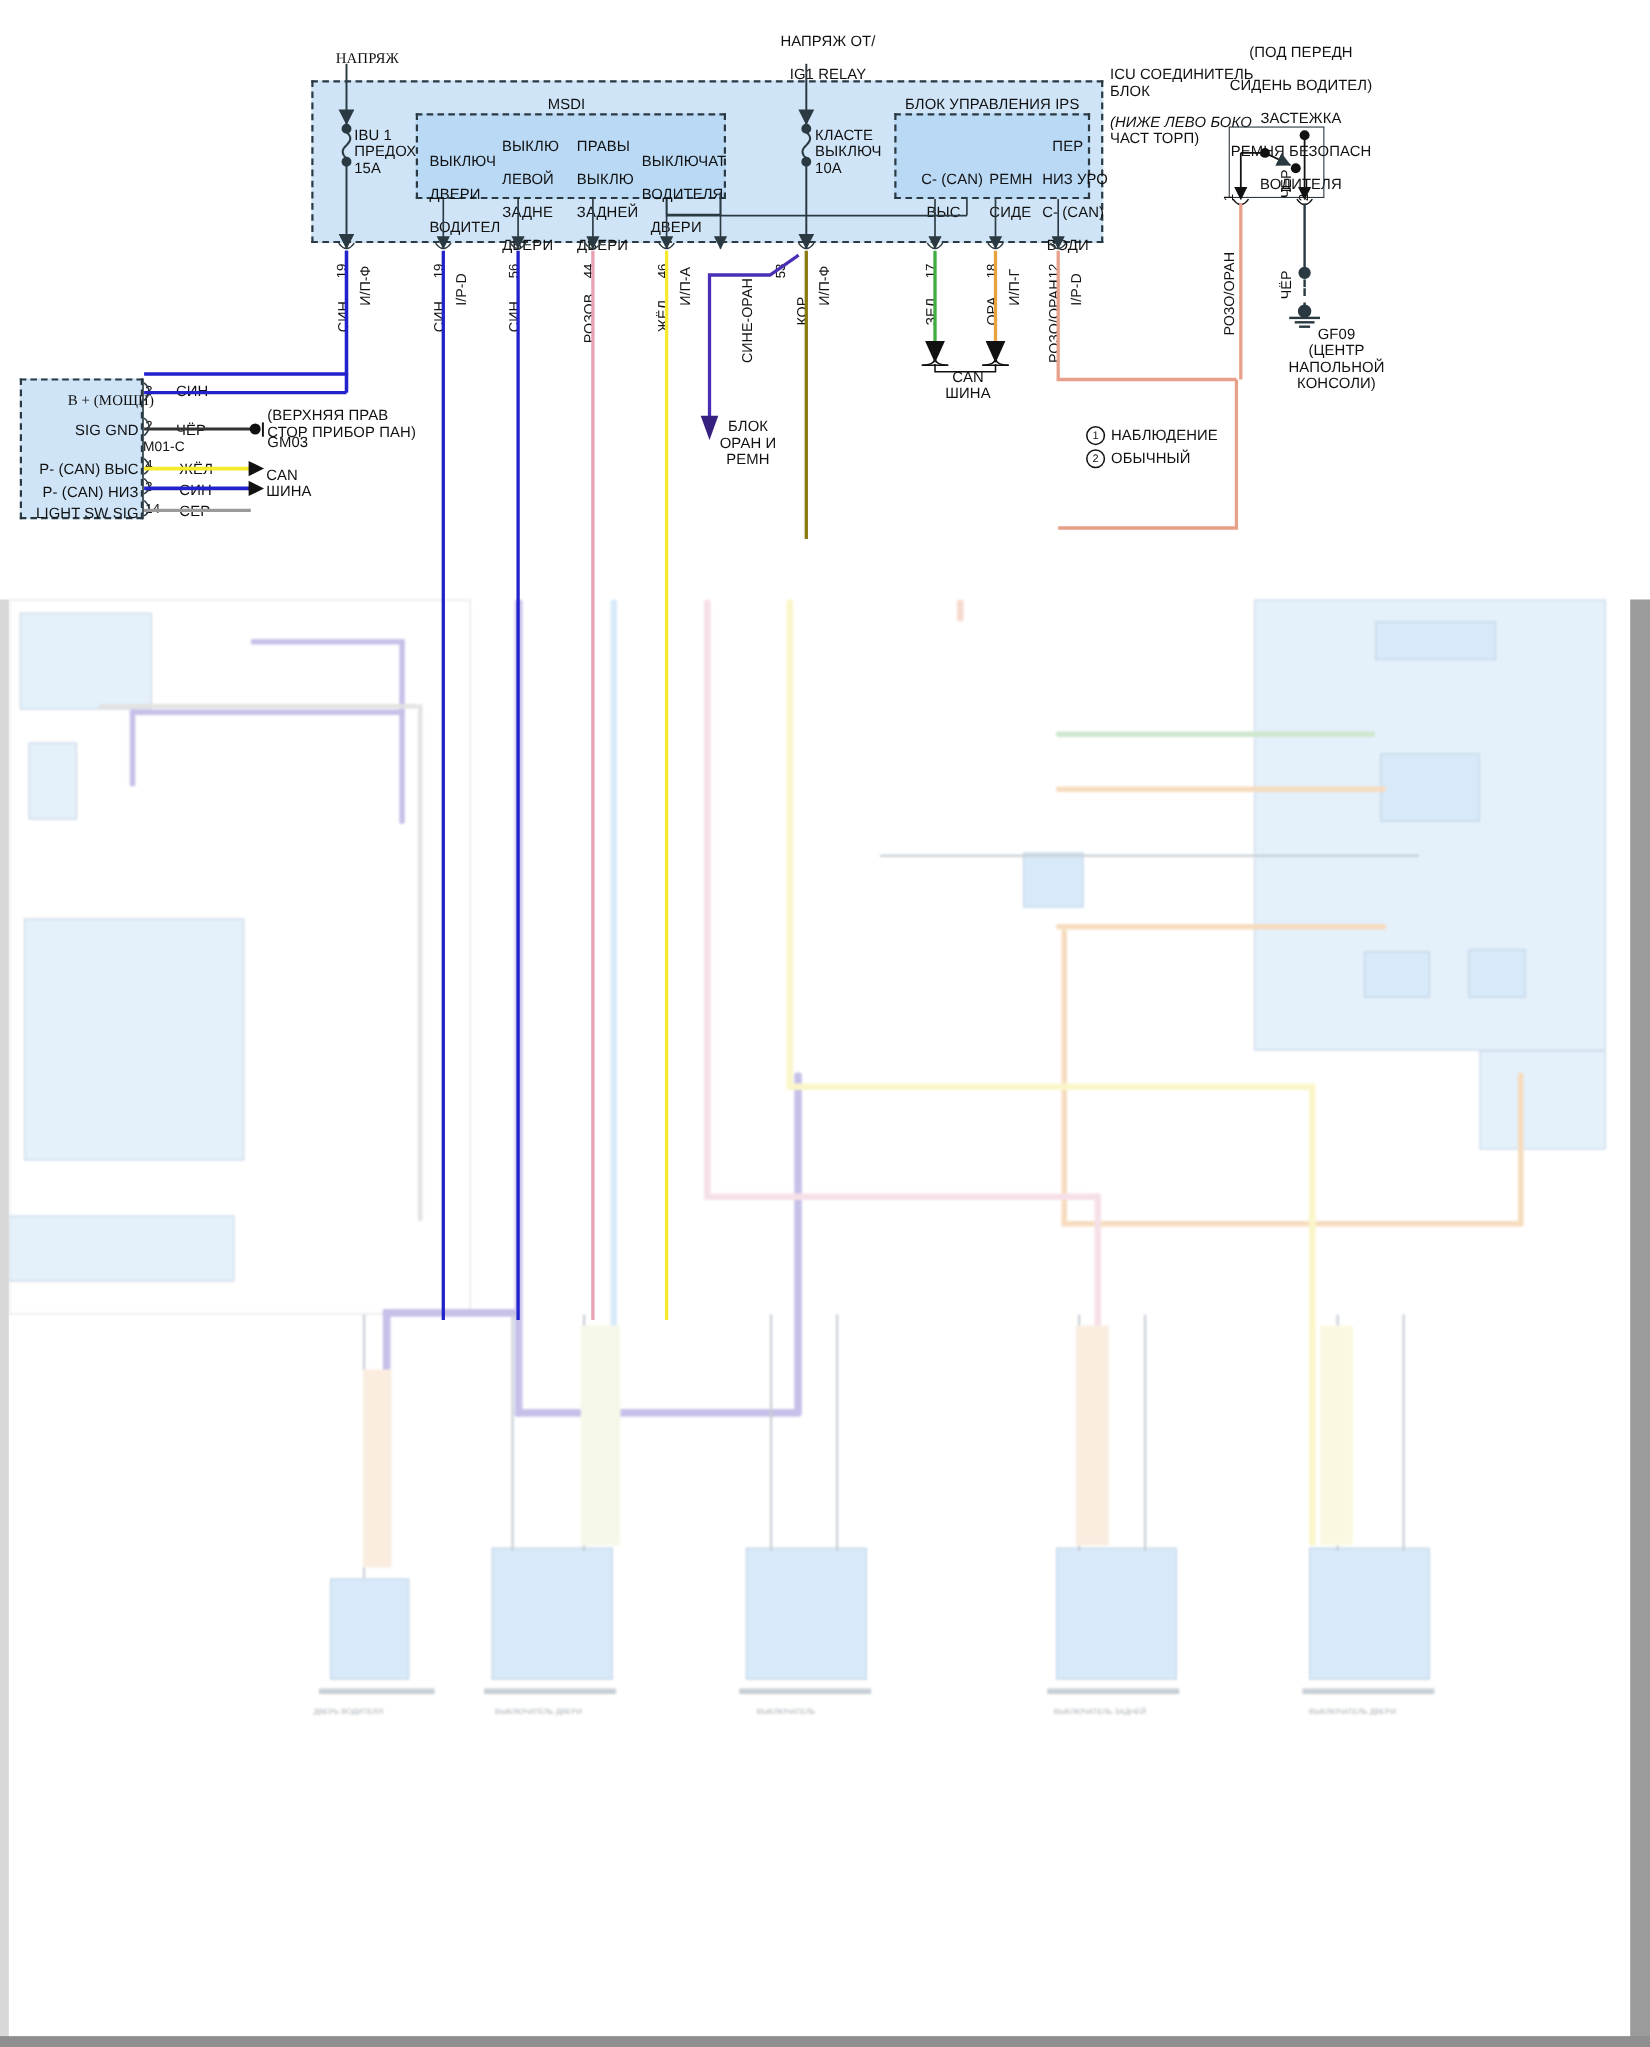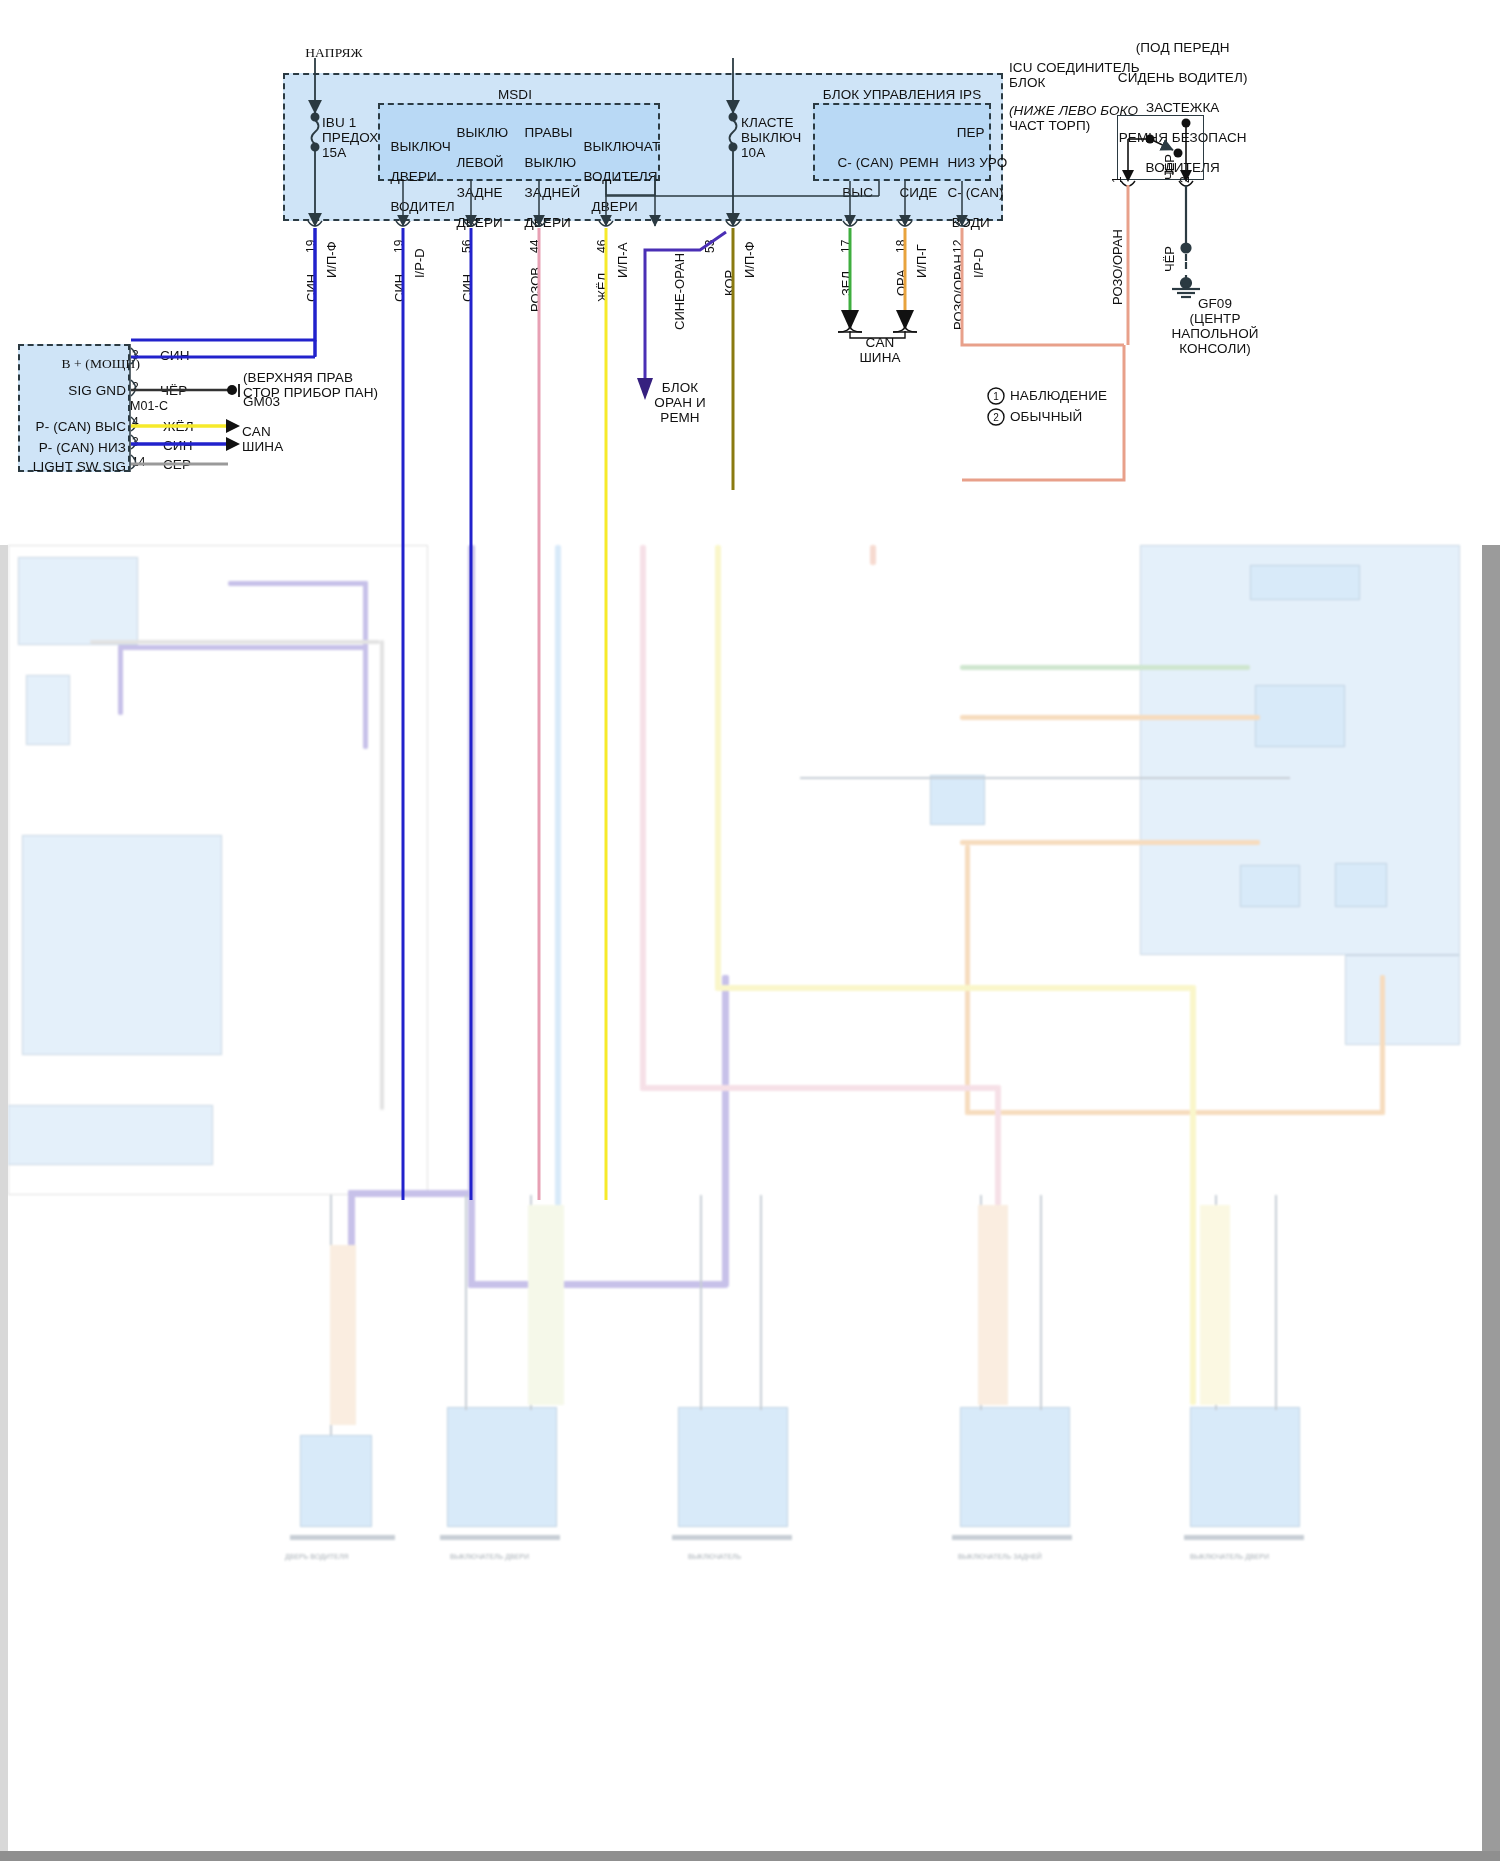--- a/index.html
+++ b/index.html
@@ -123,20 +123,25 @@
 
   <div class="border-l"></div>
   <div class="border-r"></div>
   <div class="border-b"></div>
 
   <div class="txt c" style="left:262px;top:30px;width:130px;font-family:Liberation Serif, serif;">
     <span>НАПРЯЖ</span><br>
     <span>ОТ АККУМ</span>
   </div>
 
+  <div class="txt c" style="left:665px;top:15px;width:160px;">
+    <span>НАПРЯЖ ОТ/</span><br>
+    <span>IG1 RELAY</span><br>
+    <span>ВЛЮЧЕНО</span>
+  </div>
 
   <div class="dashbox" style="left:283px;top:73px;width:720px;height:148px;"></div>
 
   <div class="txt" style="left:1009px;top:60px;"><span>ICU СОЕДИНИТЕЛЬ</span></div>
   <div class="txt" style="left:1009px;top:75px;"><span>БЛОК</span></div>
   <div class="txt" style="left:1009px;top:103px;font-style:italic;"><span>(НИЖЕ ЛЕВО БОКО</span></div>
   <div class="txt" style="left:1009px;top:118px;"><span>ЧАСТ ТОРП)</span></div>
 
   <div class="txt c" style="left:455px;top:87px;width:120px;"><span>MSDI</span></div>
   <div class="dashbox2" style="left:378px;top:103px;width:282px;height:78px;"></div>

